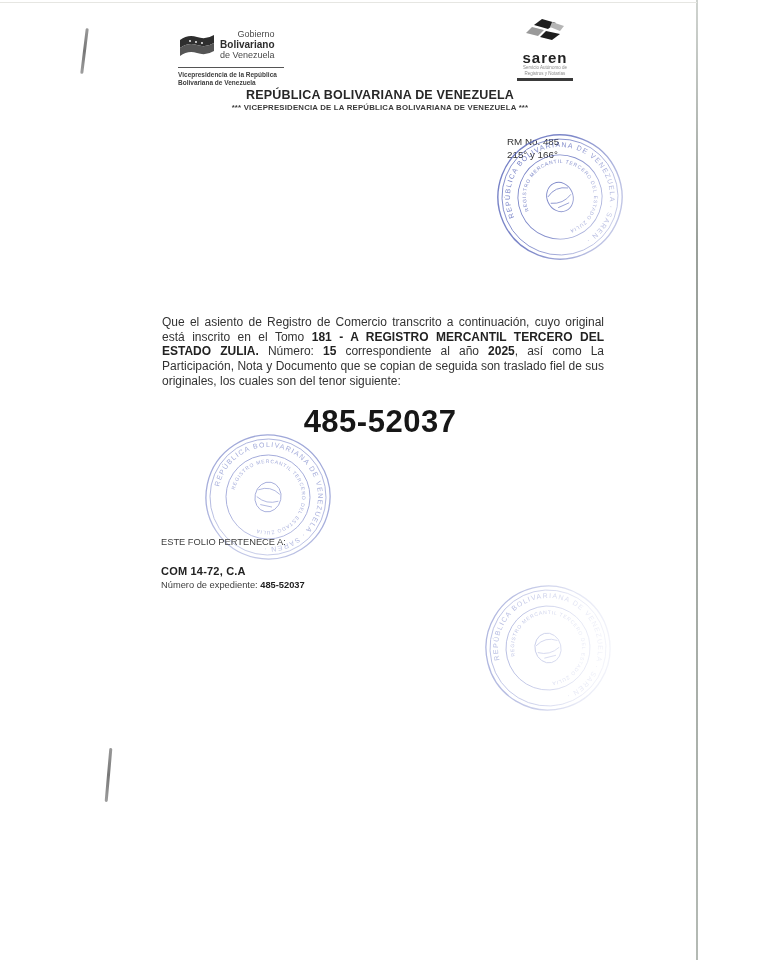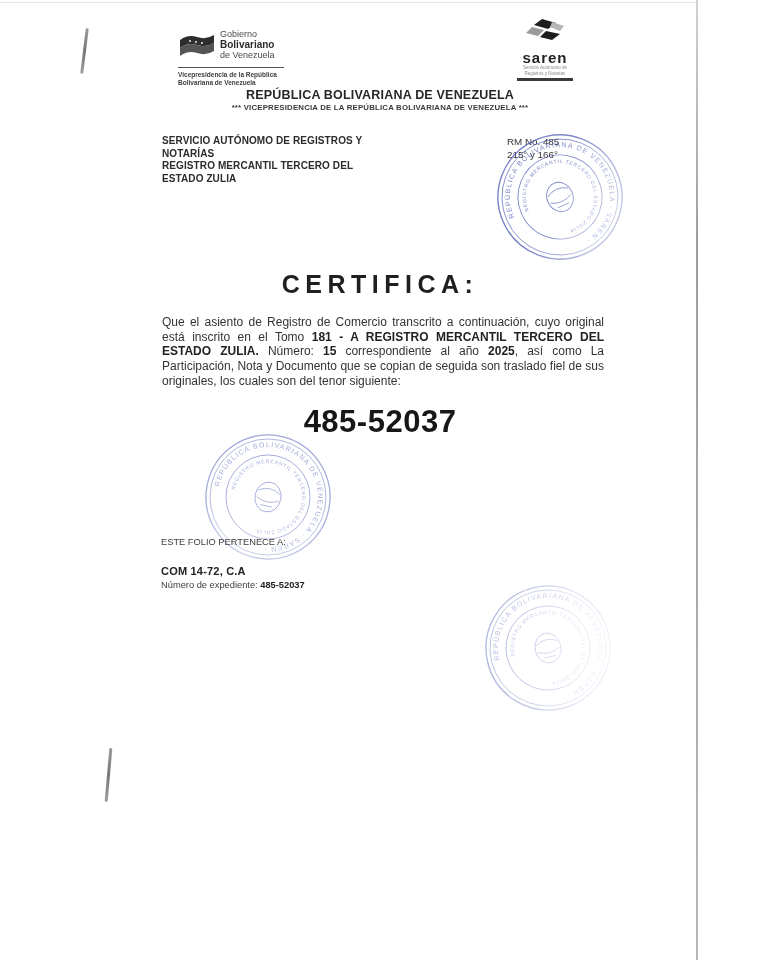--- a/index.html
+++ b/index.html
@@ -11,21 +11,21 @@
   .edge-right{left:696px;top:0;width:2px;height:960px;
     background:linear-gradient(to bottom,#cfd3cf,#9aa09a 25%,#a8aea8 70%,#b4bab4);}
   .edge-top{left:0;top:2px;width:697px;height:1px;background:#e6e6e2;}
   .staple{width:3px;border-radius:2px;background:linear-gradient(to bottom,#9a9a9a,#777,#9f9f9f);}
   .staple-top{left:83px;top:28px;height:46px;transform:rotate(7deg);}
   .staple-bottom{left:107px;top:748px;height:54px;transform:rotate(5deg);}
 
   
   .gov{left:178px;top:28px;width:150px;}
   .gov-flag{position:absolute;left:0;top:3px;}
-  .gov-text{position:absolute;left:42px;top:1px;line-height:10.5px;white-space:nowrap;}
+  .gov-text{position:absolute;left:42px;top:1px;line-height:10.5px;white-space:nowrap;text-align:right;}
   .gov-l1,.gov-l3{font-size:9px;color:#4a4a4a;}
   .gov-l2{font-size:10px;font-weight:bold;color:#2d2d2d;}
   .gov-rule{position:absolute;left:0;top:39px;width:106px;height:1px;background:#555;}
   .gov-sub{position:absolute;left:0;top:43px;font-size:6.5px;font-weight:bold;color:#3e3e3e;line-height:8px;white-space:nowrap;}
 
   
   .saren{left:503px;top:18px;width:84px;text-align:center;}
   .saren-name{font-size:15px;font-weight:bold;color:#222;letter-spacing:1px;line-height:15px;}
   .saren-sub{font-size:4.5px;color:#8a8a8a;line-height:5.5px;}
   .saren-bar{width:56px;height:2.5px;background:#3a3a3a;margin:2px auto 0;}
@@ -93,26 +93,20 @@
     </svg>
     <div class="saren-name">saren</div>
     <div class="saren-sub">Servicio Autónomo de</div>
     <div class="saren-sub">Registros y Notarías</div>
     <div class="saren-bar"></div>
   </div>
 
   <div class="abs centercol doc-subtitle">*** VICEPRESIDENCIA DE LA REPÚBLICA BOLIVARIANA DE VENEZUELA ***</div>
   <div class="abs centercol doc-title">REPÚBLICA BOLIVARIANA DE VENEZUELA</div>
 
-  <div class="abs office">
-    <div>SERVICIO AUTÓNOMO DE REGISTROS Y</div>
-    <div>NOTARÍAS</div>
-    <div>REGISTRO MERCANTIL TERCERO DEL</div>
-    <div>ESTADO ZULIA</div>
-  </div>
 
   <div class="abs rm">
     <div>RM No. 485</div>
     <div>215° y 166°</div>
   </div>
 
   <svg class="abs stamp stamp-top" width="150" height="150" viewBox="0 0 150 150">
     <defs>
       <path id="p1o" d="M75,75 m-50,0 a50,50 0 1,1 100,0 a50,50 0 1,1 -100,0"></path>
       <path id="p1i" d="M75,75 m-34,0 a34,34 0 1,1 68,0 a34,34 0 1,1 -68,0"></path>
@@ -135,21 +129,20 @@
       <text font-size="7" letter-spacing="1.2" fill="#4e5cb5" stroke="none" font-family="Liberation Sans,sans-serif">
         <textPath href="#p1o">REPÚBLICA BOLIVARIANA DE VENEZUELA · SAREN ·</textPath>
       </text>
       <text font-size="5" letter-spacing="0.8" fill="#4e5cb5" stroke="none" font-family="Liberation Sans,sans-serif">
         <textPath href="#p1i">REGISTRO MERCANTIL TERCERO DEL ESTADO ZULIA</textPath>
       </text>
     </g>
   </svg>
 
 
-  <div class="abs centercol certifica">CERTIFICA:</div>
 
   <div class="abs bodypara rich"><span>Que el asiento de Registro de Comercio transcrito a continuación, cuyo original está inscrito en el Tomo </span><b>181 - A REGISTRO MERCANTIL TERCERO DEL ESTADO ZULIA.</b><span> Número: </span><b>15</b><span> correspondiente al año </span><b>2025</b><span>, así como La Participación, Nota y Documento que se copian de seguida son traslado fiel de sus originales, los cuales son del tenor siguiente:</span></div>
 
   <div class="abs centercol regnum">485-52037</div>
 
   <svg class="abs stamp stamp-mid" width="150" height="150" viewBox="0 0 150 150">
     <defs>
       <path id="p2o" d="M75,75 m-50,0 a50,50 0 1,1 100,0 a50,50 0 1,1 -100,0"></path>
       <path id="p2i" d="M75,75 m-34,0 a34,34 0 1,1 68,0 a34,34 0 1,1 -68,0"></path>
       <linearGradient id="g2" x1="0" y1="0" x2="0" y2="1">

